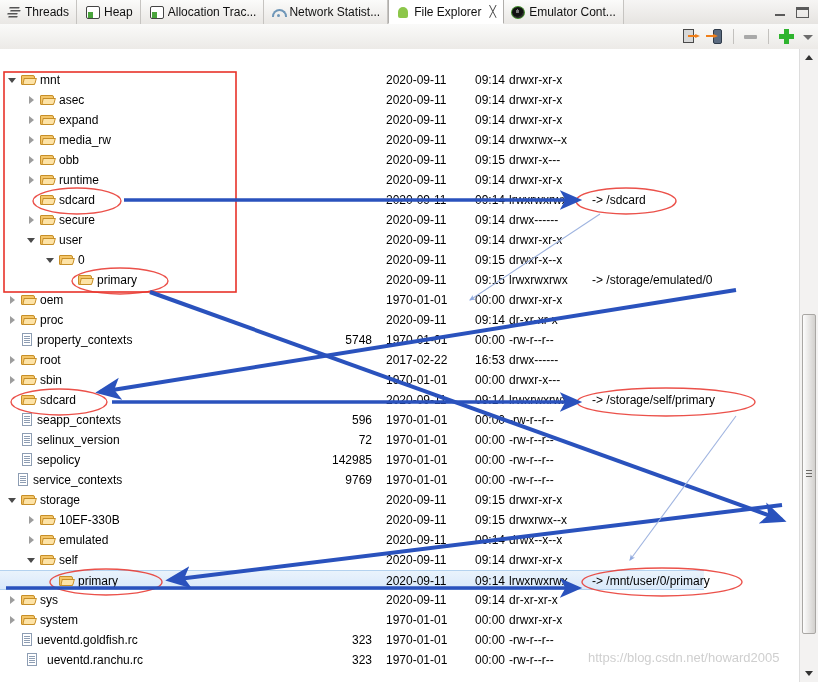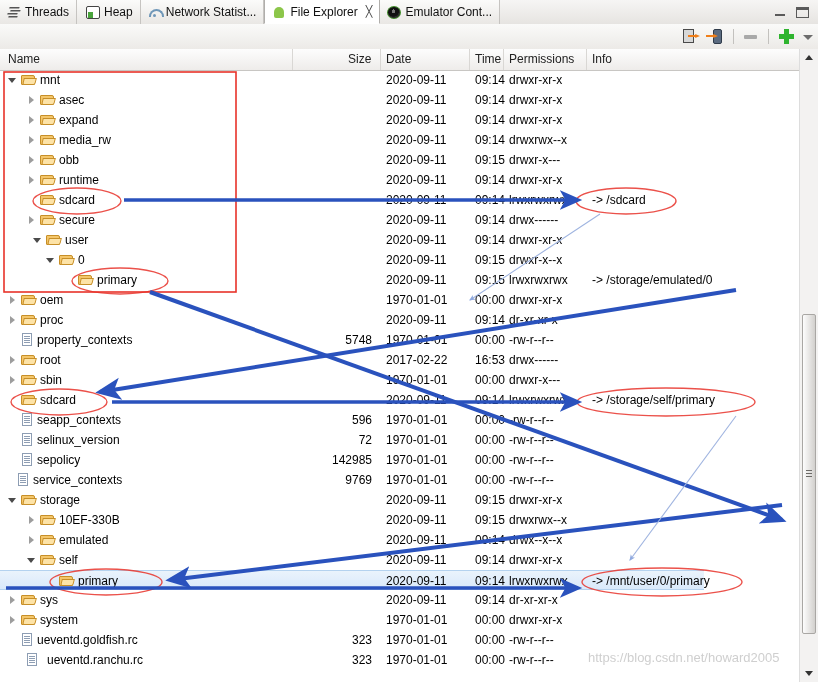--- a/index.html
+++ b/index.html
@@ -196,20 +196,24 @@
   <div class="tabbar">
     <div class="tab">
       <span class="tico ico-threads"></span>
       <span class="tlabel">Threads</span>
     </div>
     <div class="tab">
       <span class="tico ico-heap"></span>
       <span class="tlabel">Heap</span>
     </div>
     <div class="tab">
+      <span class="tico ico-alloc"></span>
+      <span class="tlabel">Allocation Trac...</span>
+    </div>
+    <div class="tab">
       <span class="tico ico-net"></span>
       <span class="tlabel">Network Statist...</span>
     </div>
     <div class="tab active">
       <span class="tico ico-android"></span>
       <span class="tlabel">File Explorer</span>
       <span class="tab-close">╳</span>
     </div>
     <div class="tab">
       <span class="tico ico-emu"></span>
@@ -226,33 +230,20 @@
     <div class="tbtn ic-push"></div>
     <div class="tsep"></div>
     <div class="tbtn ic-minus"></div>
     <div class="tsep"></div>
     <div class="tbtn ic-plus"></div>
     <div class="tbtn ic-chev"></div>
   </div>
 
   <div class="panel">
 
-    <div class="colhdr" id="colhdr">
-        <div class="ch" style="left: 8px;">Name</div>
-        <div class="ch" style="left: 348px;">Size</div>
-        <div class="ch" style="left: 386px;">Date</div>
-        <div class="ch" style="left: 475px;">Time</div>
-        <div class="ch" style="left: 509px;">Permissions</div>
-        <div class="ch" style="left: 592px;">Info</div>
-        <div class="chsep" style="left: 292px;"></div>
-        <div class="chsep" style="left: 380px;"></div>
-        <div class="chsep" style="left: 469px;"></div>
-        <div class="chsep" style="left: 503px;"></div>
-        <div class="chsep" style="left: 586px;"></div>
-      </div>
 
     <div class="rows" id="rows">
         <div class="row" style="top: 0px;">
           <div class="cell-name" style="left: 8px;">
             <span class="arrow open"></span>
             <span class="folder"></span>
             <span class="nm">mnt</span>
           </div>
           <div class="cell-size" style="left: 306px;"></div>
           <div class="cell-date">2020-09-11</div>
@@ -338,21 +329,21 @@
             <span class="folder"></span>
             <span class="nm">secure</span>
           </div>
           <div class="cell-size" style="left: 306px;"></div>
           <div class="cell-date">2020-09-11</div>
           <div class="cell-time">09:14</div>
           <div class="cell-perm">drwx------</div>
           <div class="cell-info"></div>
         </div>
         <div class="row" style="top: 160px;">
-          <div class="cell-name" style="left: 33px;">
+          <div class="cell-name" style="left: 27px;">
             <span class="arrow open"></span>
             <span class="folder"></span>
             <span class="nm">user</span>
           </div>
           <div class="cell-size" style="left: 306px;"></div>
           <div class="cell-date">2020-09-11</div>
           <div class="cell-time">09:14</div>
           <div class="cell-perm">drwxr-xr-x</div>
           <div class="cell-info"></div>
         </div>

